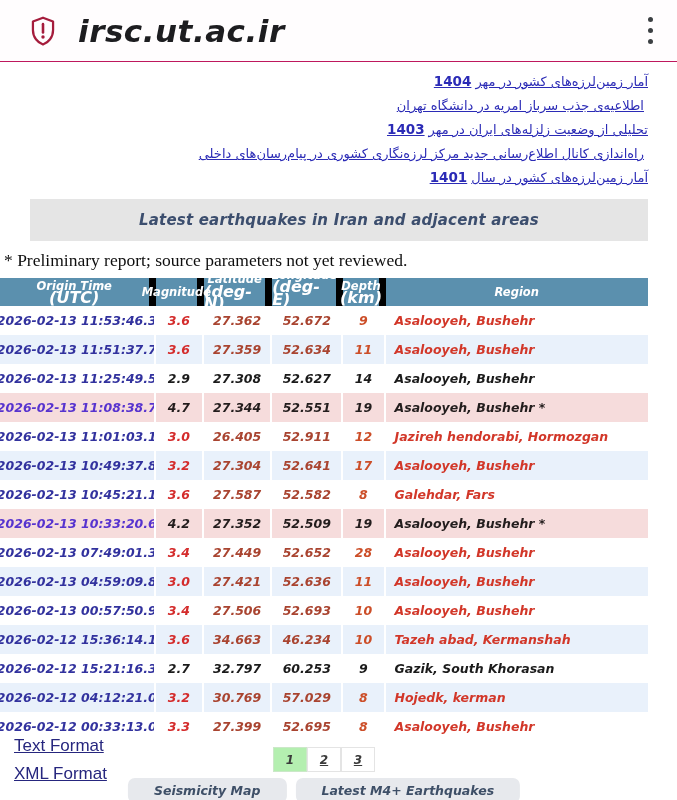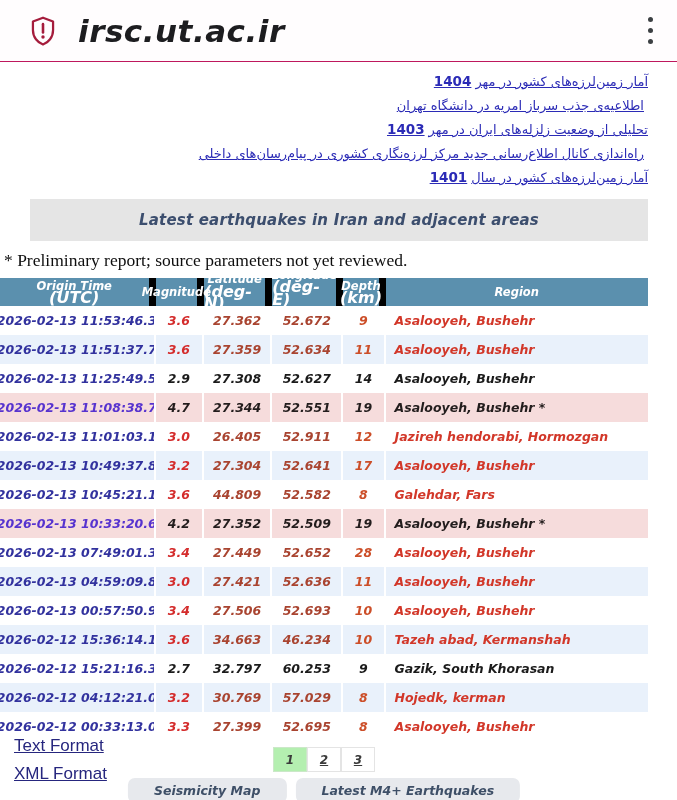--- a/index.html
+++ b/index.html
@@ -235,21 +235,21 @@
         <div class="cell col-mag mag">3.2</div>
         <div class="cell col-lat coord">27.304</div>
         <div class="cell col-lon coord">52.641</div>
         <div class="cell col-depth depth">17</div>
         <div class="cell col-region region">Asalooyeh, Bushehr</div>
       </div>
 
       <div class="row row-plain txt-red">
         <div class="cell col-time time">2026-02-13 10:45:21.1</div>
         <div class="cell col-mag mag">3.6</div>
-        <div class="cell col-lat coord">44.809</div>
+        <div class="cell col-lat coord">27.587</div>
         <div class="cell col-lon coord">52.582</div>
         <div class="cell col-depth depth">8</div>
         <div class="cell col-region region">Galehdar, Fars</div>
       </div>
 
       <div class="row row-m4 txt-m4">
         <div class="cell col-time time">2026-02-13 10:33:20.6</div>
         <div class="cell col-mag mag">4.2</div>
         <div class="cell col-lat coord">27.352</div>
         <div class="cell col-lon coord">52.509</div>

